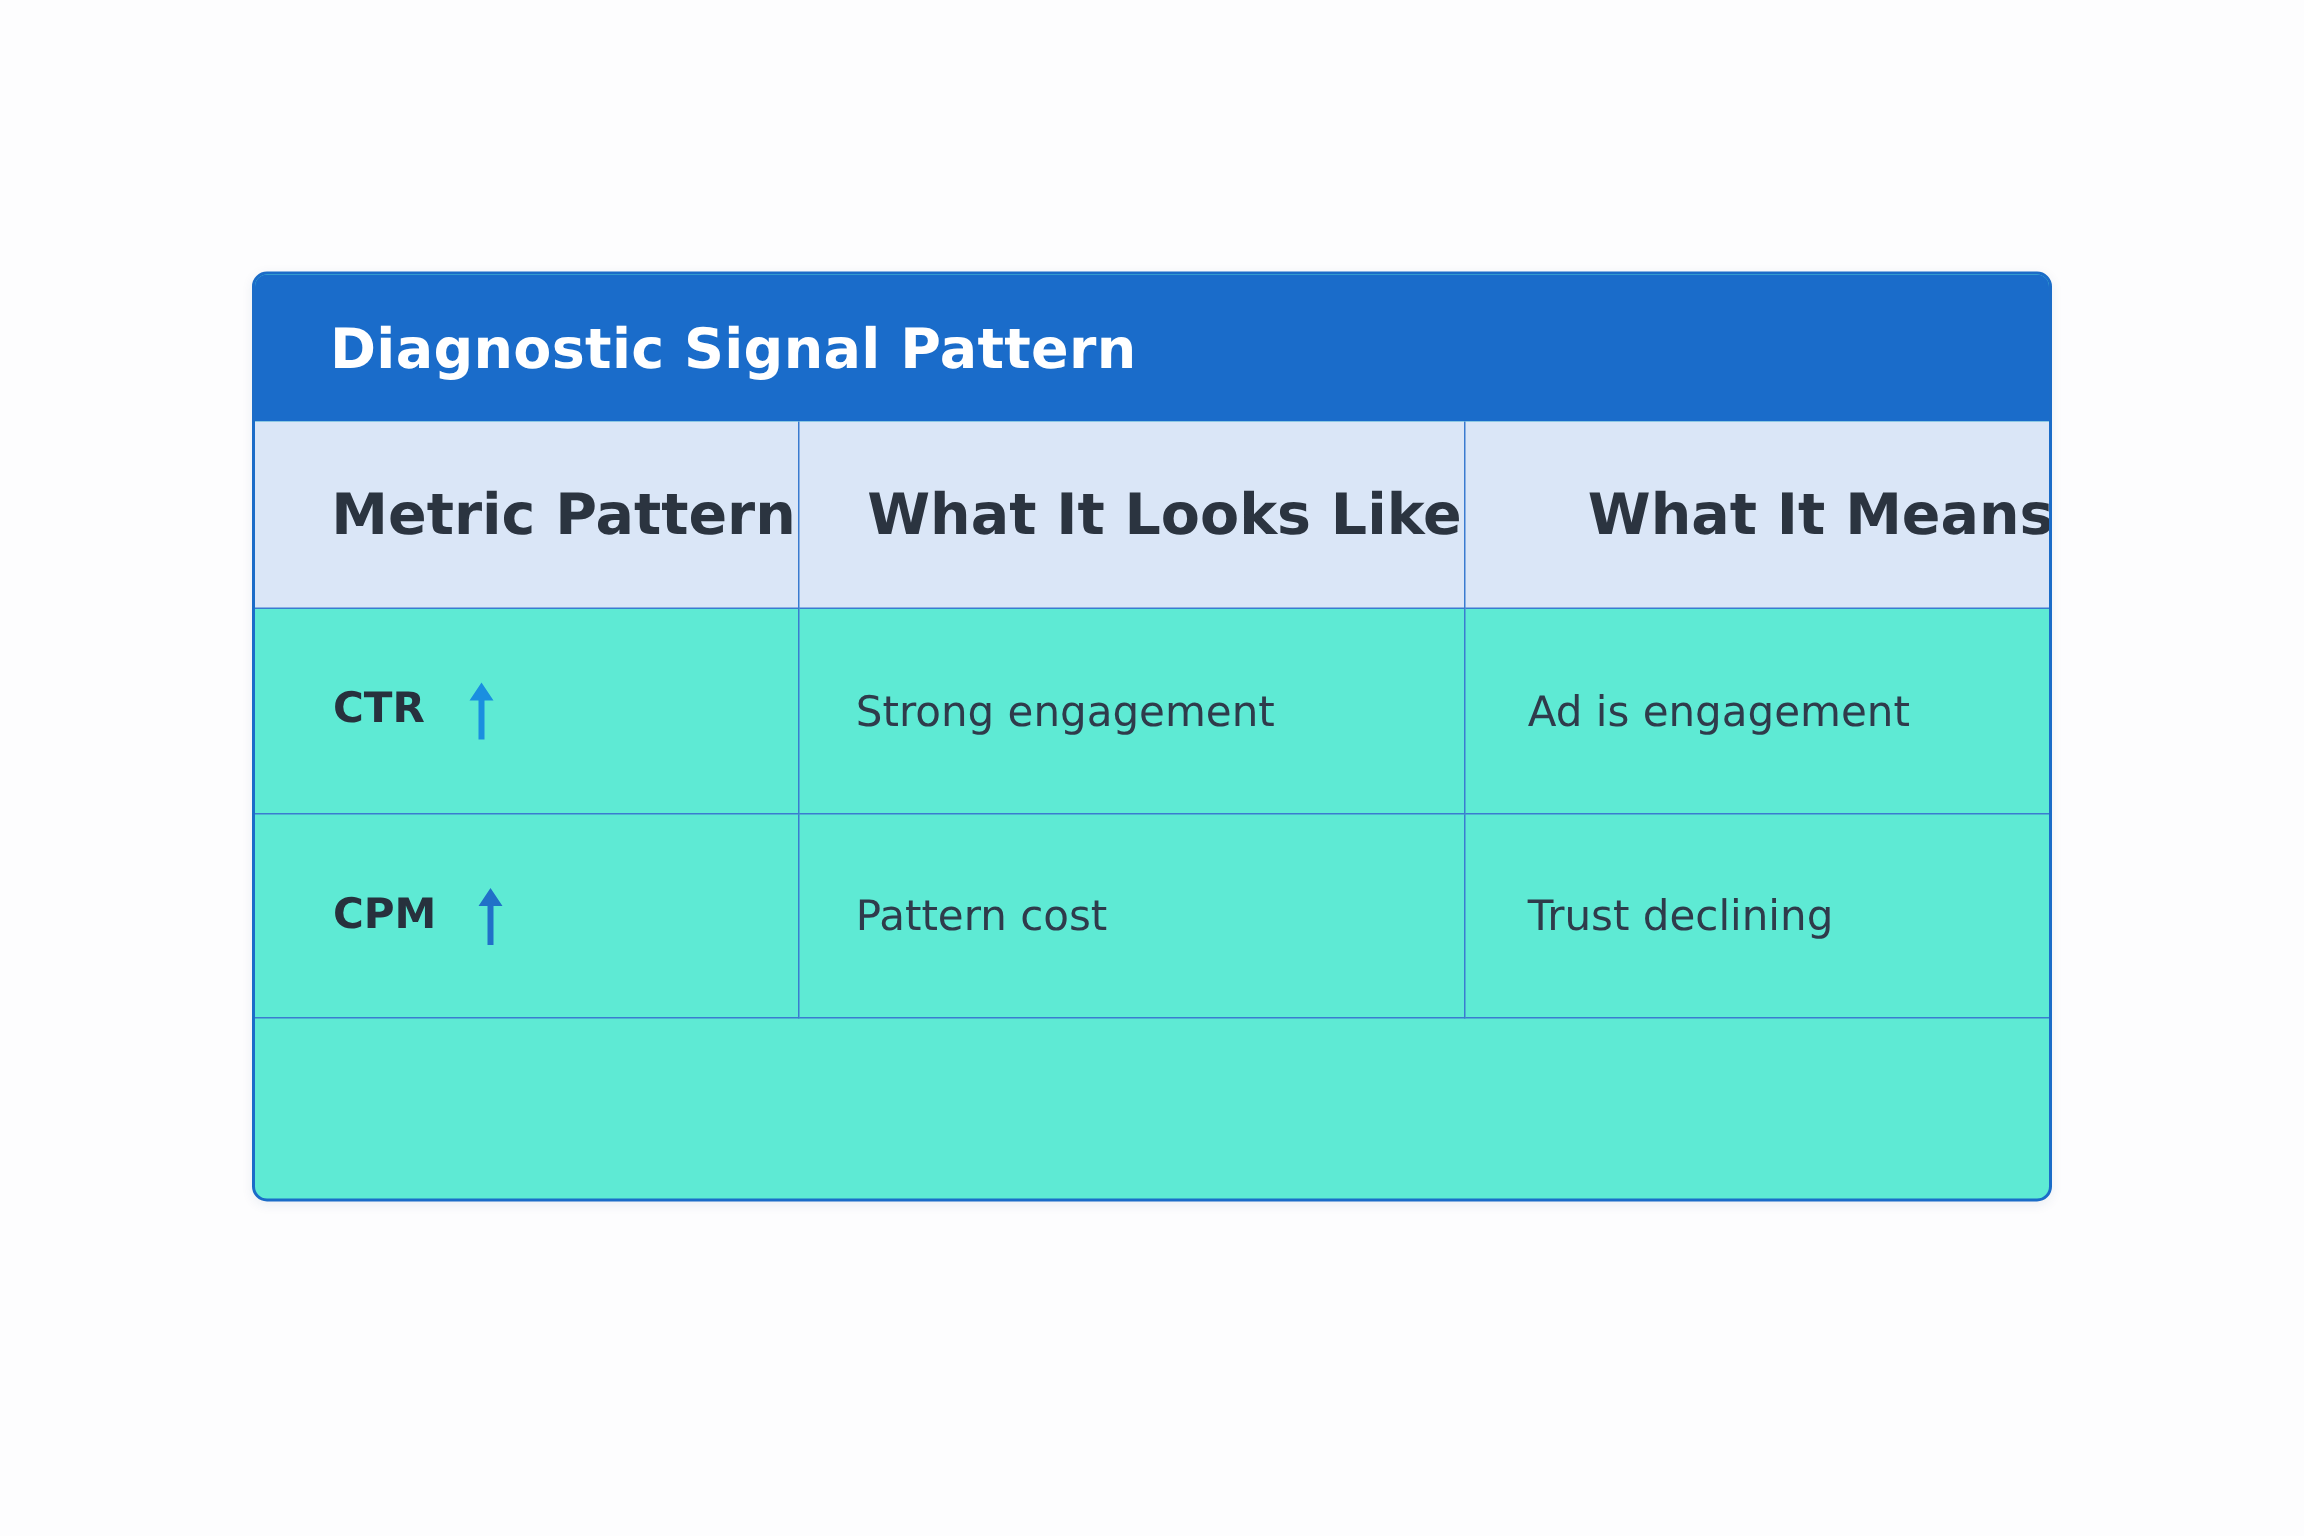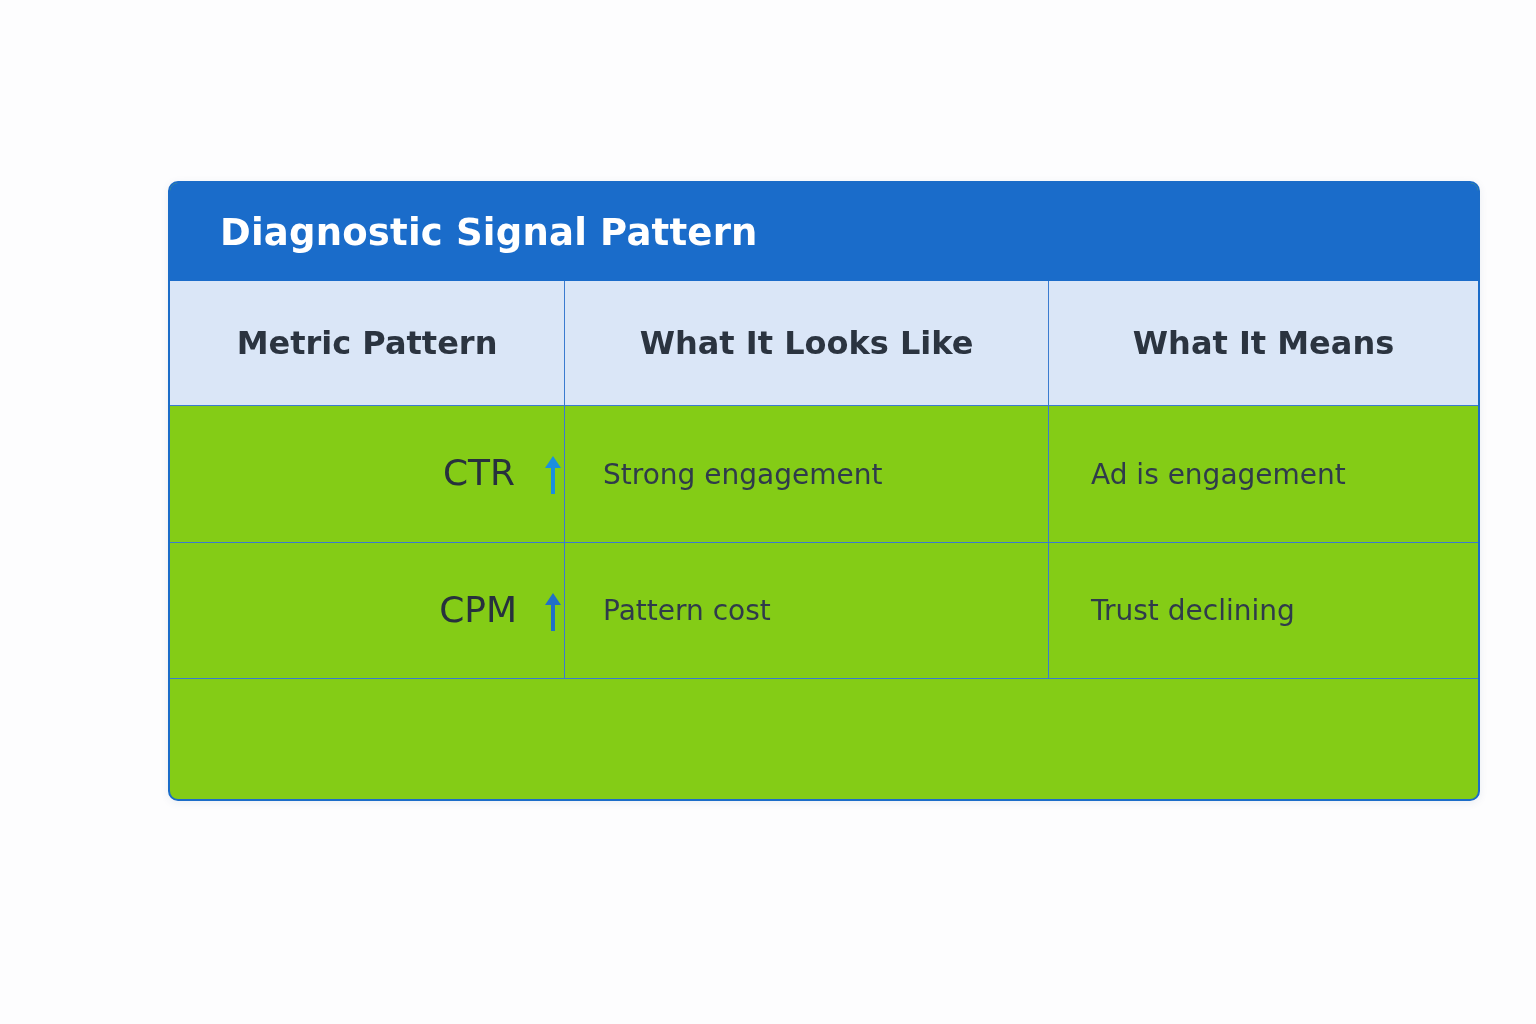--- a/index.html
+++ b/index.html
@@ -1,44 +1,44 @@
 <!DOCTYPE html>
 <html><head>
 <meta charset="utf-8">
 <style>
   html, body { margin:0; padding:0; }
   body {
     width:1536px; height:1024px; background:#fdfdfe;
     font-family:"DejaVu Sans", sans-serif; position:relative; overflow:hidden;
   }
   .card {
-    position:absolute; left:168px; top:181px; width:1312px; height:620px;
+    position:absolute; left:168px; top:181px; width:1200px; height:620px;
     border:2px solid #1b6cc8; border-radius:10px; overflow:hidden;
-    background:#84cc16; box-sizing:border-box;
+    background:#5eead4; box-sizing:border-box;
     box-shadow:0 2px 8px rgba(30,60,120,0.08);
   }
   .title-bar {
     height:98px; background:#1a6cca; color:#fff;
     display:flex; align-items:center; padding-left:50px;
     font-size:37px; font-weight:bold; letter-spacing:0.2px;
   }
   table { border-collapse:collapse; width:100%; table-layout:fixed; }
   col.c1 { width:362px; } col.c2 { width:444px; } col.c3 { width:394px; }
   th, td { border:1.5px solid #3a7bd0; }
   tr > :first-child { border-left:none; }
   tr > :last-child { border-right:none;margin-left:22px; }
   thead th {
     height:122px; background:#dae6f7; color:#2b3440;
-    font-size:32px; font-weight:bold; text-align:center; border-top:none;
+    font-size:38px; font-weight:bold; text-align:right; border-top:none;
   }
   tbody tr:nth-child(1) td { height:134px; }
   tbody tr:nth-child(2) td { height:133px; }
   tbody tr:nth-child(3) td { height:126px; border-bottom:none; }
   td { color:#2f3b4b; font-size:28px; vertical-align:middle; }
-  td.metric { padding-left:52px; font-weight:normal; font-size:36px; color:#27313d;text-align:right; }
+  td.metric { padding-left:52px; font-weight:bold; font-size:28px; color:#27313d; }
   td.metric .lbl.cvr { color:#4a5668; }
   td.looks { padding-left:38px; }
   td.means { padding-left:42px; }
   .arrow { display:inline-block; margin-left:28px; vertical-align:middle; font-weight:normal; }
   .arrow svg { display:block; }
 </style>
 </head>
 <body>
 
 <div class="card">

